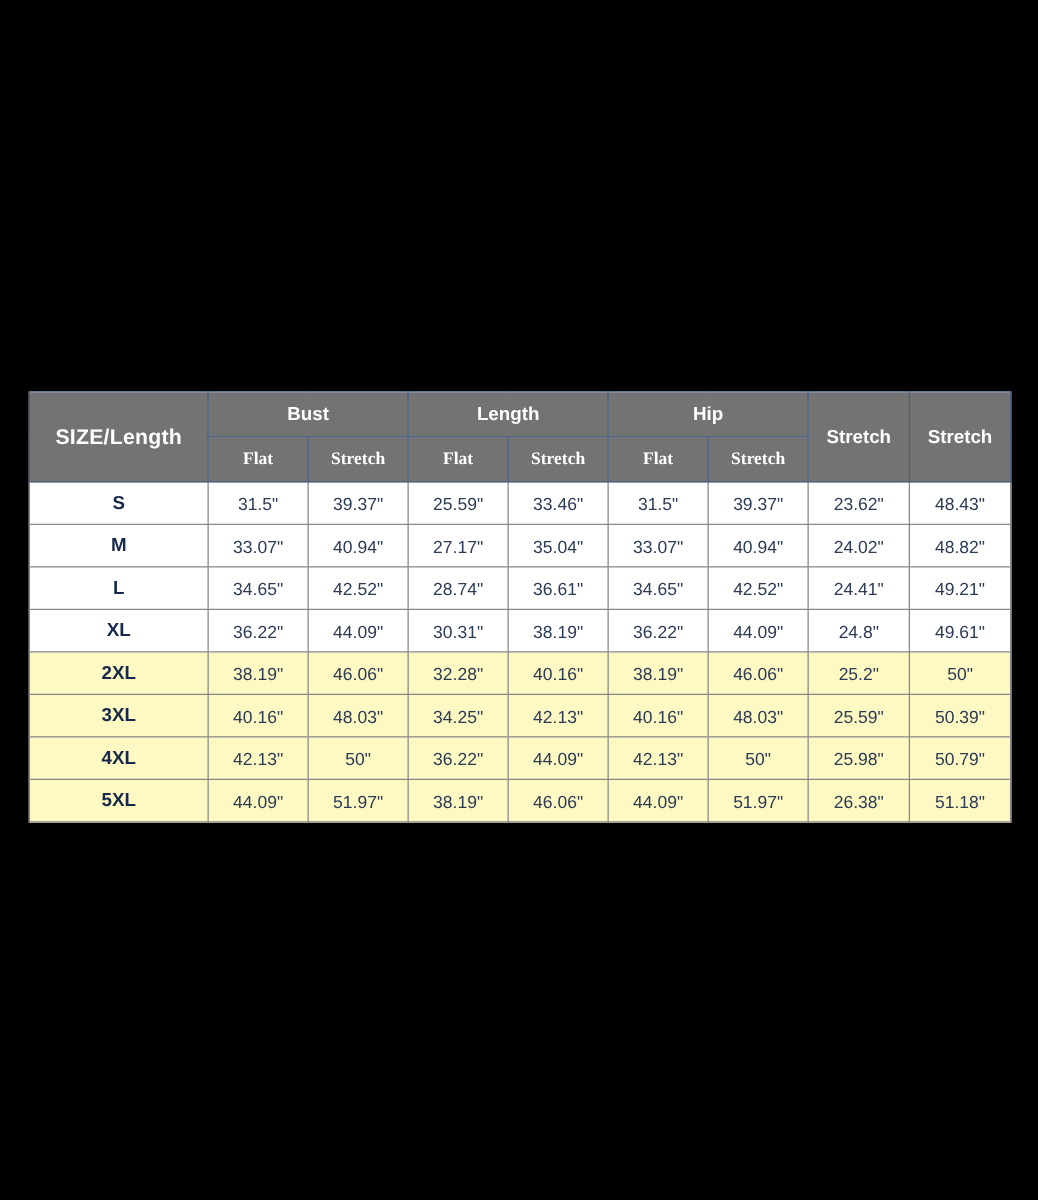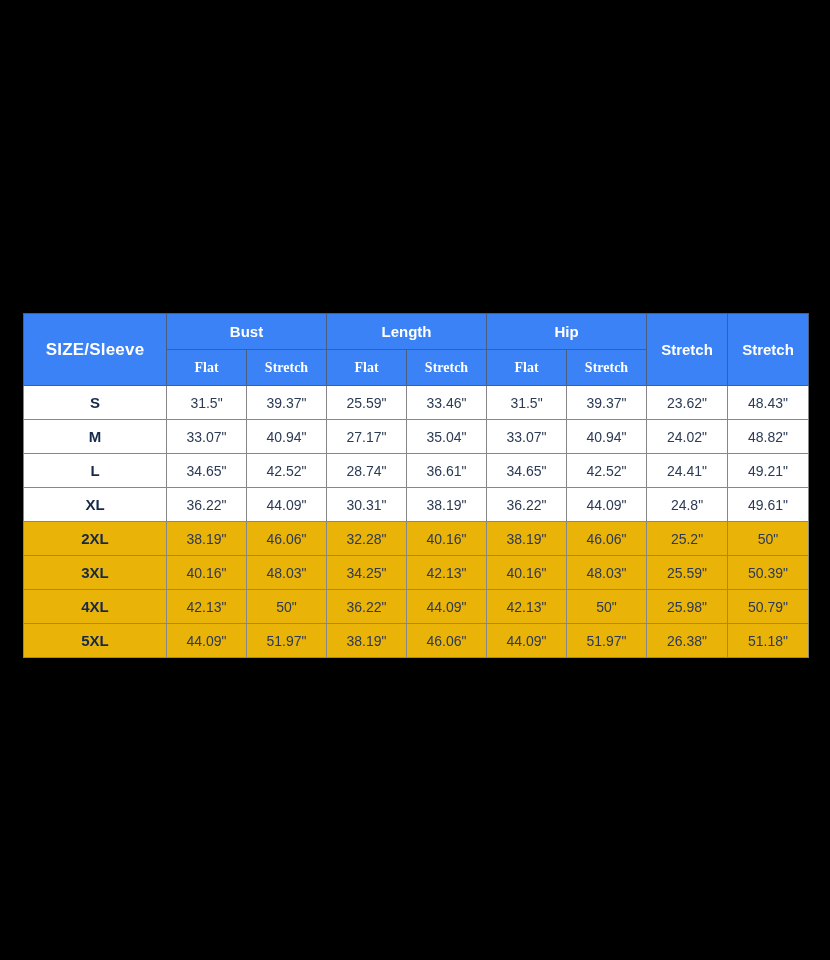--- a/index.html
+++ b/index.html
@@ -31,21 +31,21 @@
   table.size-chart th,
   table.size-chart td {
     padding: 0;
     margin: 0;
     text-align: center;
     vertical-align: middle;
   }
 
   
   thead th {
-    background: #3b82f6;
+    background: #737373;
     color: #ffffff;
     font-weight: bold;
     border: 1px solid #4a5f80;
   }
   th.size-head {
     font-size: 17px;
     letter-spacing: .2px;
     height: 70px;
   }
   th.group-head {
@@ -69,21 +69,21 @@
     font-size: 14px;
     color: #2b3a55;
     background: #ffffff;
   }
   tbody td.size-cell {
     font-weight: bold;
     font-size: 15px;
     color: #16294a;
   }
   tbody tr.tinted td {
-    background: #eab308;
+    background: #fef9c3;
   }
 
   
   col.c-size    { width: 143px; }
   col.c-measure { width: 80px;  }
   col.c-plain   { width: 81px;  }
 </style>
 </head>
 <body>
 
@@ -95,21 +95,21 @@
         <col class="c-measure">
       <col class="c-measure">
         <col class="c-measure">
       <col class="c-measure">
         <col class="c-measure">
       <col class="c-plain">
         <col class="c-plain">
     </colgroup>
     <thead>
       <tr>
-        <th class="size-head" rowspan="2">SIZE/Sleeve</th>
+        <th class="size-head" rowspan="2">SIZE/Length</th>
         <th class="group-head" colspan="2">Bust</th>
         <th class="group-head" colspan="2">Length</th>
         <th class="group-head" colspan="2">Hip</th>
         <th class="tall-head" rowspan="2">Stretch</th>
         <th class="tall-head" rowspan="2">Stretch</th>
       </tr>
       <tr>
         <th class="sub-head">Flat</th>
         <th class="sub-head">Stretch</th>
         <th class="sub-head">Flat</th>

